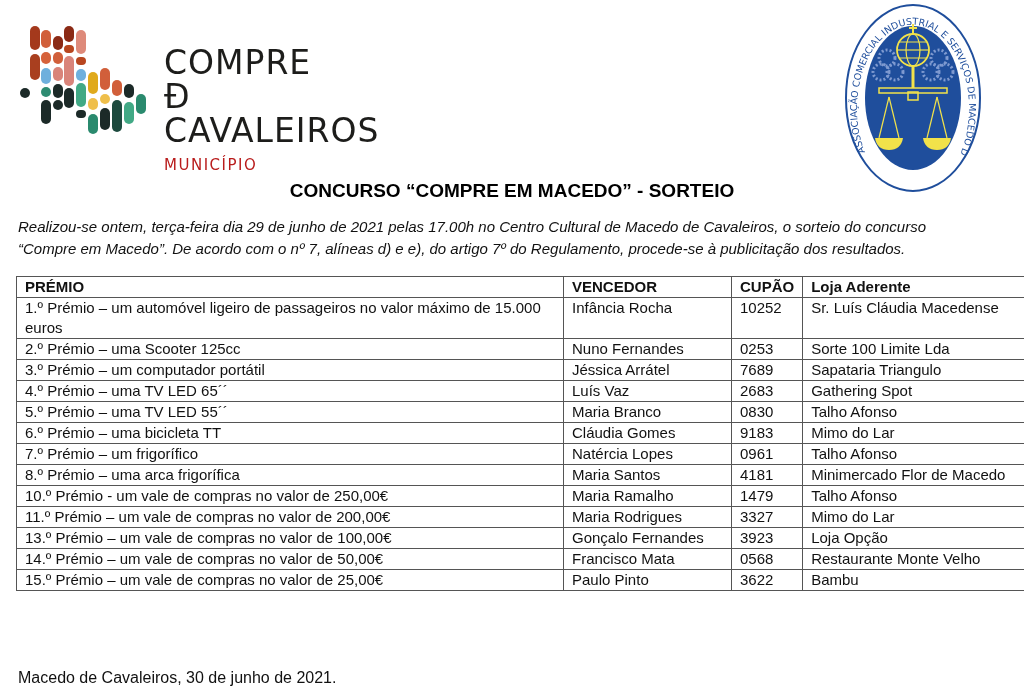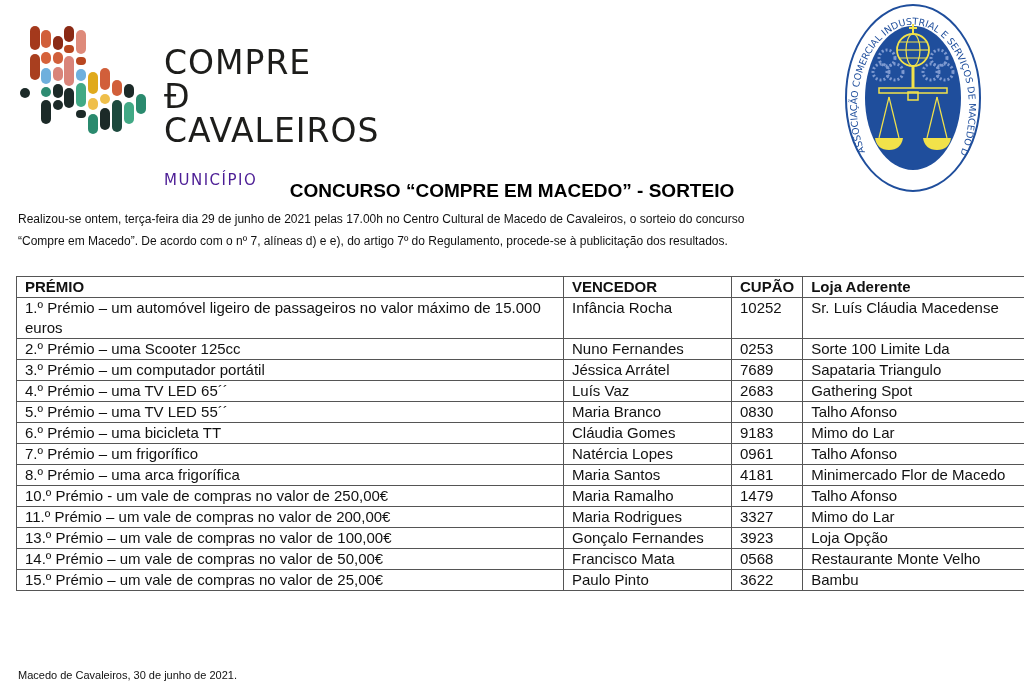--- a/index.html
+++ b/index.html
@@ -9,50 +9,51 @@
     }
     .logo-left { position: absolute; left: 24px; top: 22px; width: 360px; height: 120px; }
     .logo-mark { position: absolute; left: 0; top: 0; width: 130px; height: 115px; }
     .pill { position: absolute; border-radius: 6px; width: 10px; }
     .logo-text { position: absolute; left: 140px; top: 24px; }
     .logo-line1, .logo-line2 {
       font-family: "DejaVu Sans", sans-serif; font-size: 33px; line-height: 34px;
       color: #1d1d1b; letter-spacing: 1px; font-weight: normal;
     }
     .logo-sub {
-      font-family: "DejaVu Sans", sans-serif; font-size: 15px; color: #4c1d95;
-      letter-spacing: 1.5px; margin-top: 23px;
+      font-family: "DejaVu Sans", sans-serif; font-size: 15px; color: #b91c1c;
+      letter-spacing: 1.5px; margin-top: 8px;
     }
     .seal { position: absolute; left: 843px; top: 2px; width: 140px; height: 192px; }
 
     .title {
       position: absolute; left: 0; width: 1024px; top: 180px; text-align: center;
       font-weight: bold; font-size: 19px; color: #000;
       font-family: "Liberation Sans", sans-serif;
     }
     .intro {
-      position: absolute; left: 18px; top: 208px; width: 1000px;
-      font-size: 12px; line-height: 22px; color: #111;
-      font-family: "Liberation Sans", sans-serif;
+      position: absolute; left: 18px; top: 216px; width: 1000px;
+      font-size: 15px; line-height: 22px; color: #111;
+      font-family: "Liberation Sans", sans-serif;
+      font-style: italic;
     }
     table.results {
       position: absolute; left: 16px; top: 276px; width: 1017px;
       border-collapse: collapse; font-size: 15px;
       font-family: "Liberation Sans", sans-serif;
     }
     table.results td, table.results th {
       border: 1px solid #555; padding: 0 8px; height: 20px; line-height: 20px;
       text-align: left; vertical-align: top; color: #111;
     }
     table.results th { font-weight: bold; }
     .c1 { width: 530px; }
     .c2 { width: 151px; }
     .c3 { width: 49px; }
     .footer {
-      position: absolute; left: 18px; top: 669px; font-size: 11px; color: #111;
+      position: absolute; left: 18px; top: 669px; font-size: 16px; color: #111;
       font-family: "Liberation Sans", sans-serif;
     }
   </style>
 </head>
 <body>
 
 <div class="logo-left">
   <div class="logo-mark">
 
     <div class="pill" style="left:6px;top:4px;height:24px;background:#a4391c;"></div>

